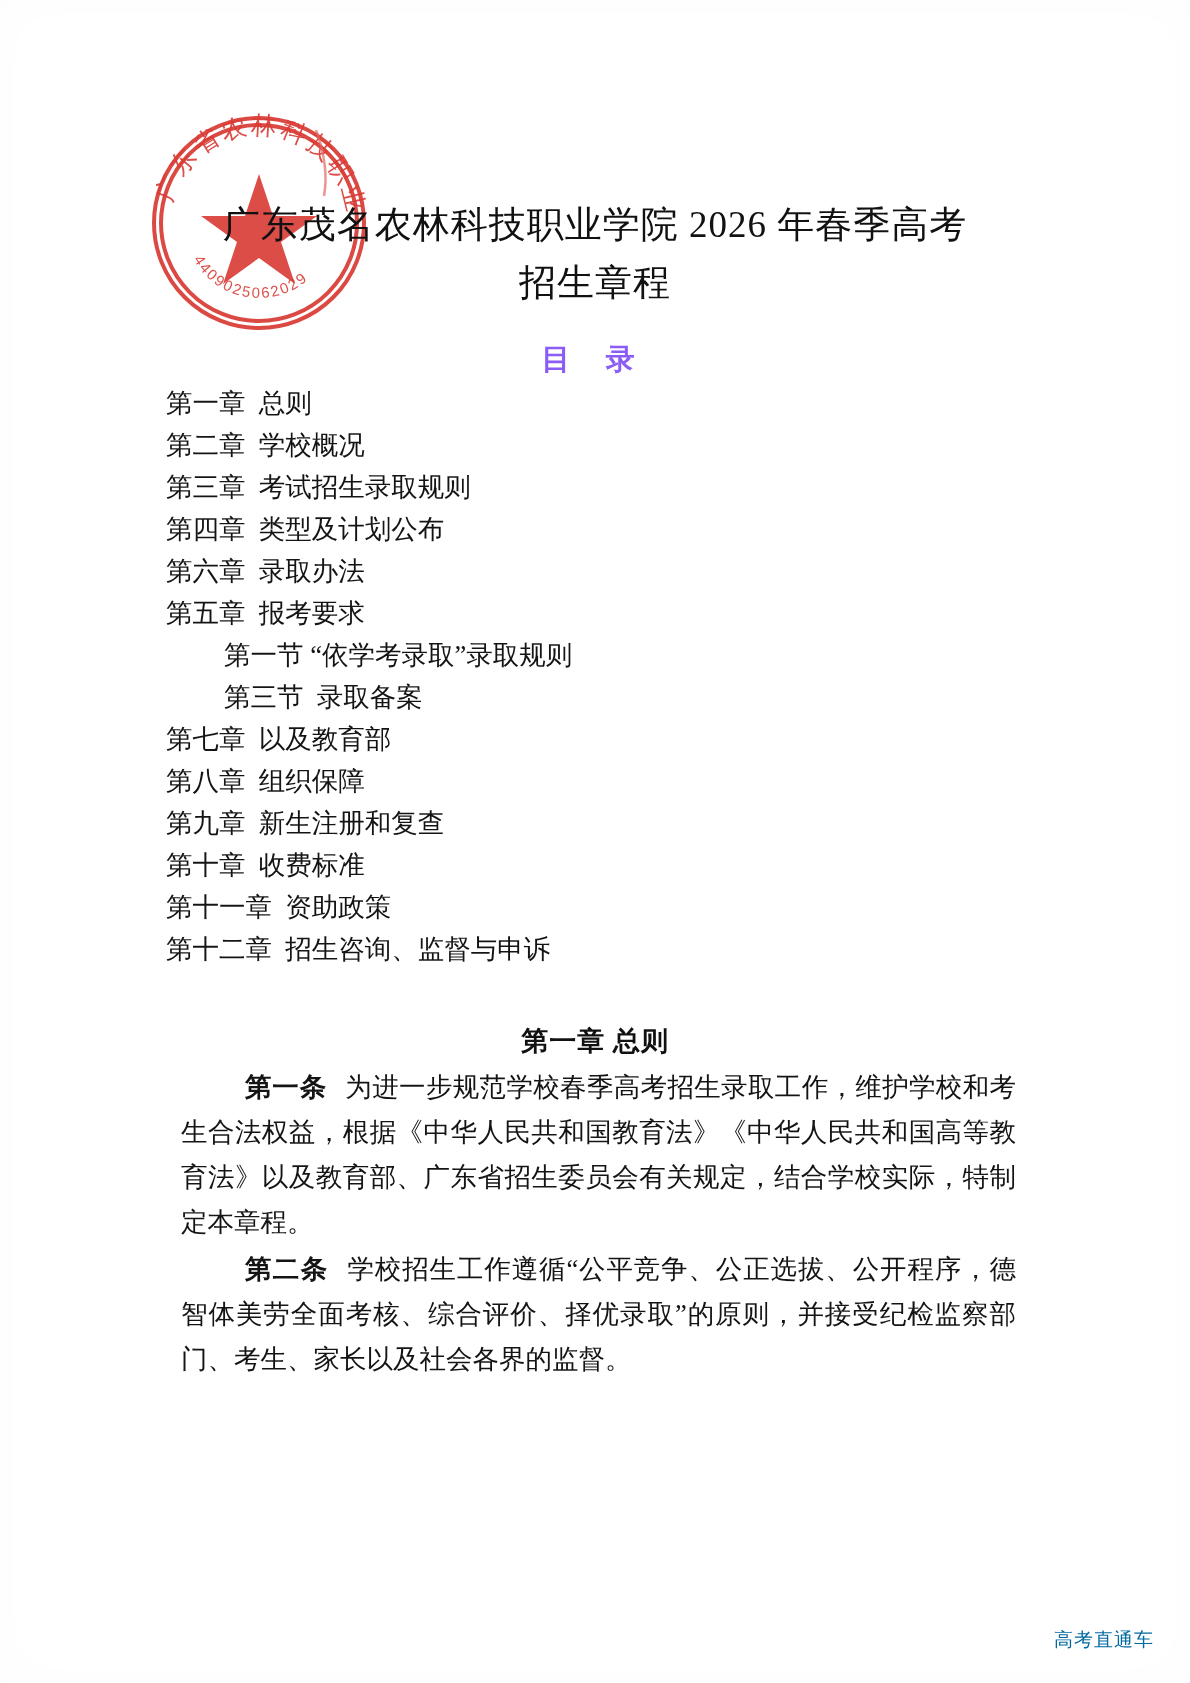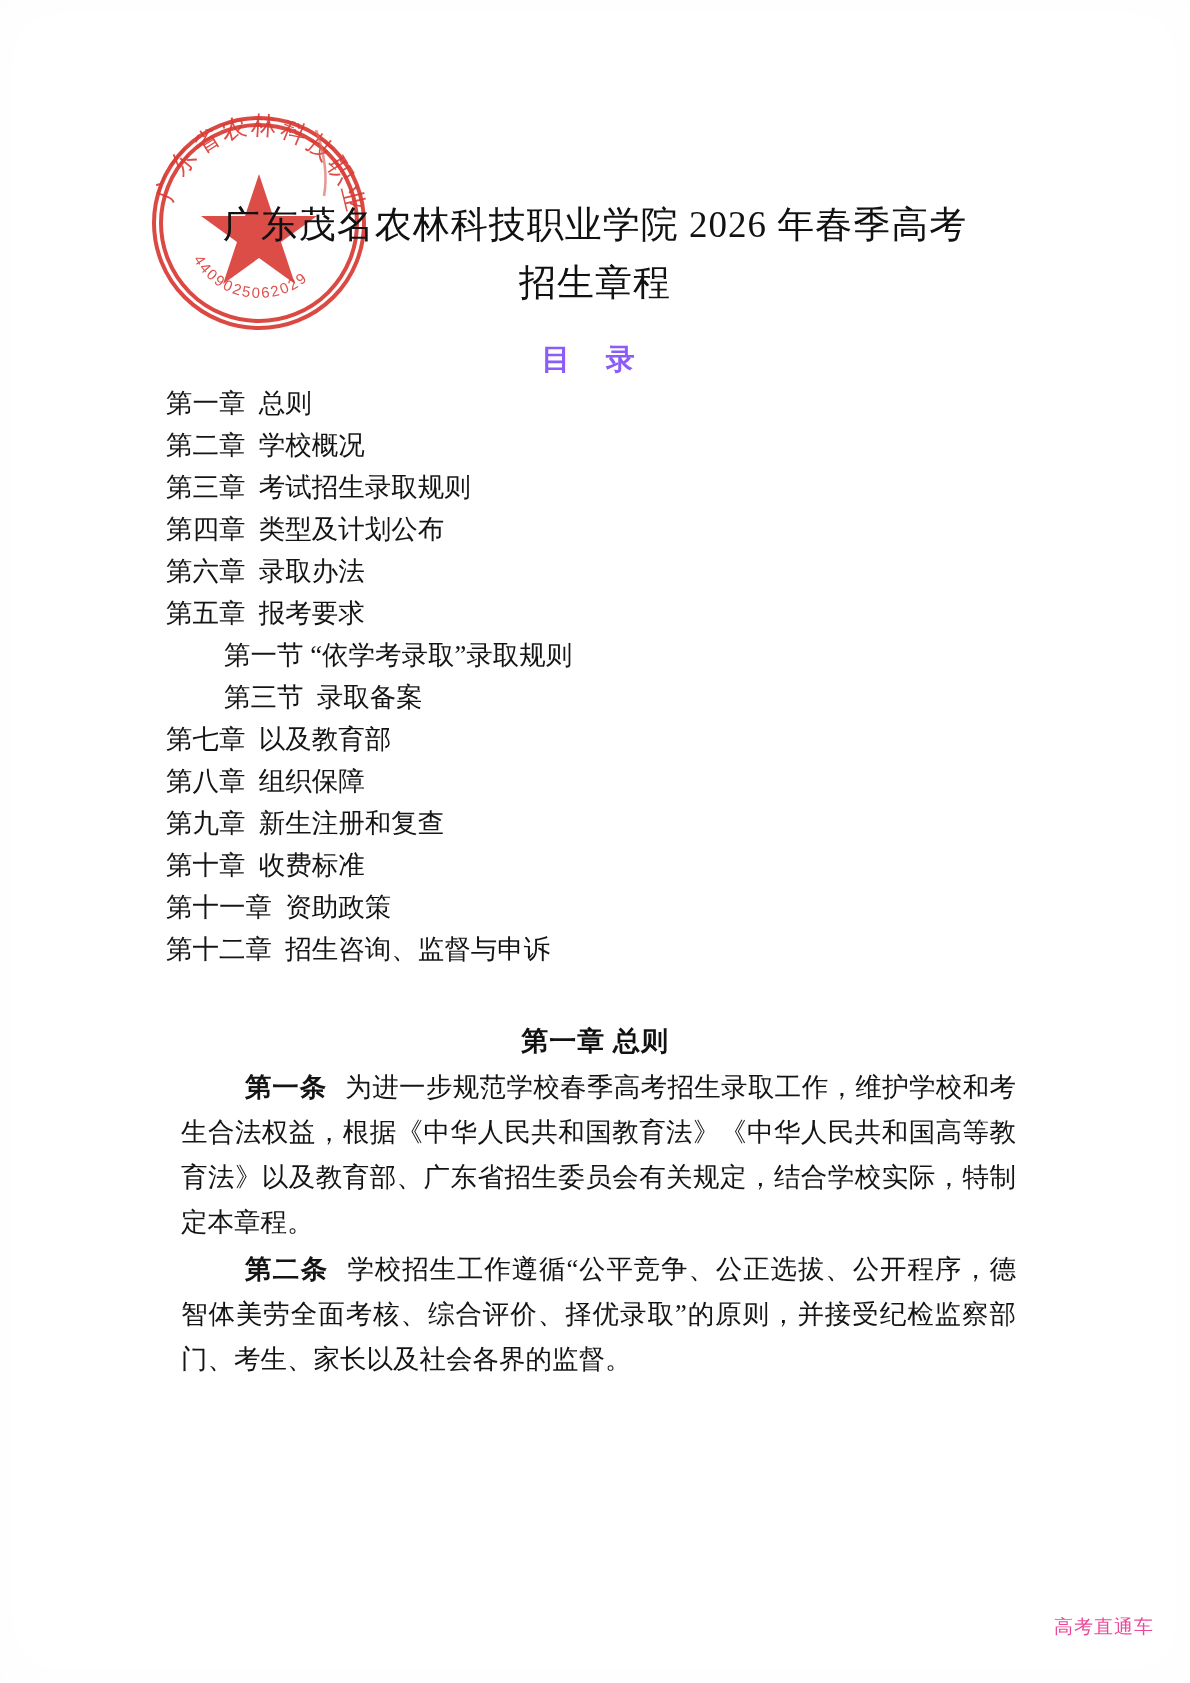--- a/index.html
+++ b/index.html
@@ -112,23 +112,23 @@
   .para .term {
     font-weight: bold;
     letter-spacing: 0.5px;
   }
   .para .gap { display: inline-block; width: 18px; }
 
   
   .footer-mark {
     position: absolute;
     right: 36px;
-    bottom: 43px;
+    bottom: 30px;
     font-size: 19px;
-    color: #ec4899;
+    color: #0369a1;
     letter-spacing: 1px;
     font-family: "Liberation Sans", sans-serif;
   }
 
   
   .edge-tint {
     position: absolute;
     inset: 0;
     box-shadow: inset 0 0 60px rgba(0,0,0,0.012);
     pointer-events: none;

